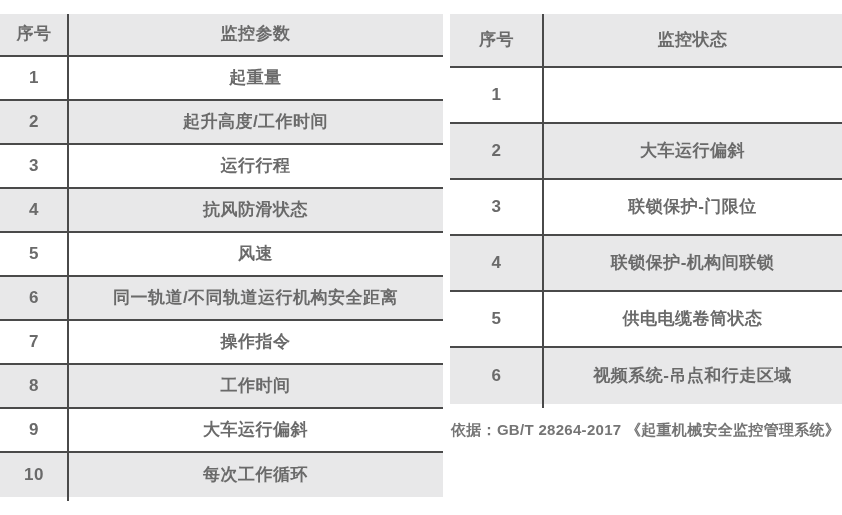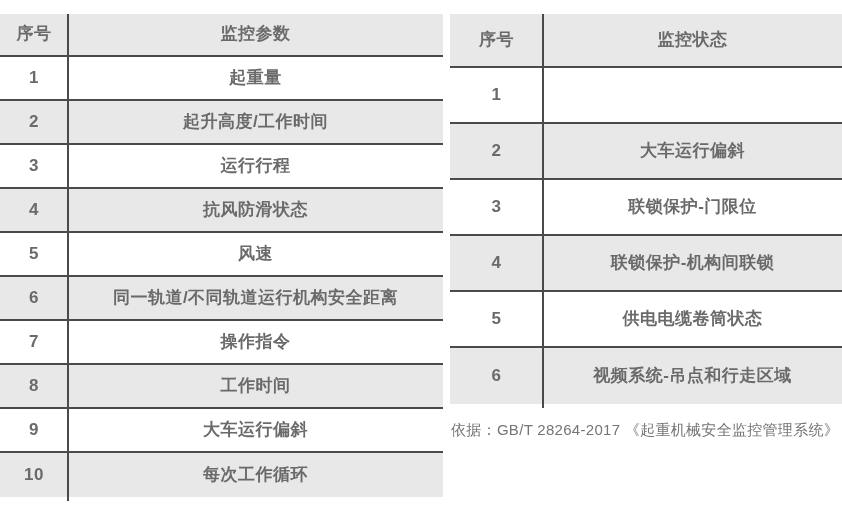--- a/index.html
+++ b/index.html
@@ -39,21 +39,21 @@
   .cell.val{flex:1;}
 
   .vline{
     position:absolute;top:0;bottom:-4px;width:2px;background:var(--line);
   }
   .tbl-left .vline{left:67px;}
   .tbl-right .vline{left:92px;}
 
   .footnote{
     position:absolute;left:451px;top:421px;margin:0;
-    font-size:15px;color:var(--footnote-text);font-weight:normal;
+    font-size:15px;color:var(--footnote-text);font-weight:bold;
     letter-spacing:0.3px;white-space:nowrap;
   }
 </style>
 </head>
 <body>
 
 <section class="tbl tbl-left">
   <div class="thead">
     <div class="cell no">序号</div>
     <div class="cell val">监控参数</div>

